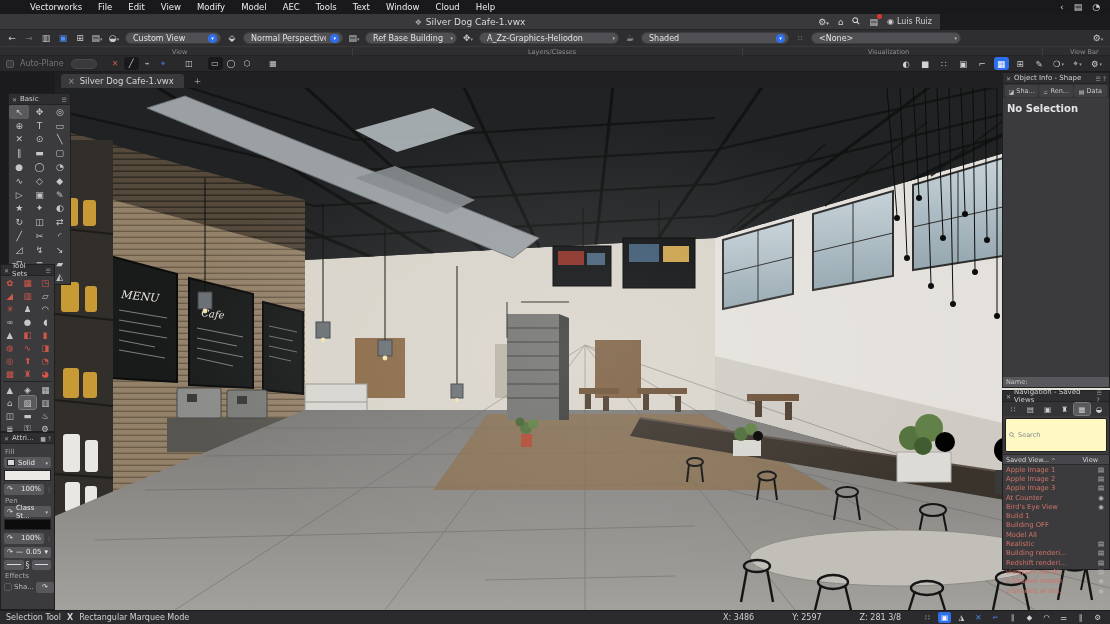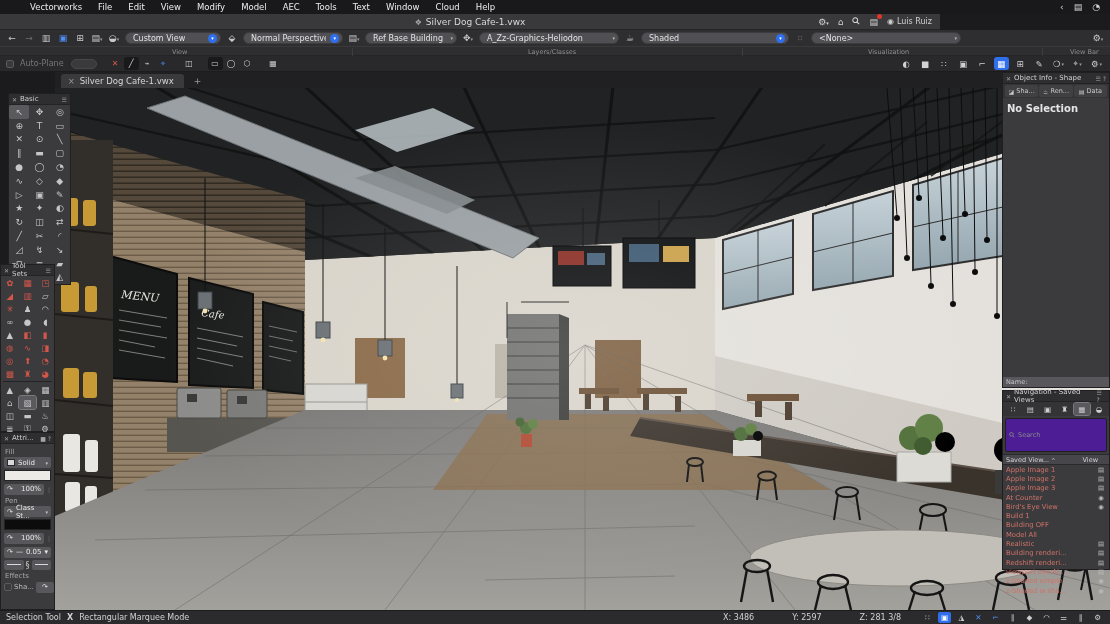--- a/index.html
+++ b/index.html
@@ -110,21 +110,21 @@
     justify-content:center; gap:2px; color:#c9c9cb; font-size:6.5px; }
   .oi-tab .ti { font-size:6px; }
   .oi-status { color:#e4e4e6; font-size:10px; font-weight:bold; padding:5px 4px; }
   .oi-name { position:absolute; left:0; bottom:0; width:100%; height:10px; background:#58585c;
     color:#c9c9cb; font-size:6.5px; display:flex; align-items:center; padding:0 3px; }
 
   .nav-icons { display:flex; gap:1px; padding:1px 2px; background:#343436; }
   .nav-ic { flex:1; height:12px; border-radius:2px; display:flex; align-items:center; justify-content:center;
     color:#cfcfd1; font-size:7.5px; }
   .nav-ic[data-on="true"] { background:#5a5a5e; outline:1px solid #7a7a7e; }
-  .nav-search { margin:2px; height:28px; background:#4c1d95; border:1px solid #202022; border-radius:2px;
+  .nav-search { margin:2px; height:28px; background:#fef9c3; border:1px solid #202022; border-radius:2px;
     display:flex; align-items:center; gap:3px; padding:16px 3px; color:#8a8a8c; font-size:6.5px; }
   .nav-cols { height:11px; background:#47474b; border-top:1px solid #2a2a2c; border-bottom:1px solid #2a2a2c;
     display:flex; align-items:center; color:#d5d5d7; font-size:6.5px; padding:0 3px; }
   .nav-cols .c2 { margin-left:auto; padding-right:8px; }
   .view-list { overflow:hidden; }
   .view-row { height:9.3px; display:flex; align-items:center; padding:0 3px; }
   .view-name { color:#cf7268; font-size:6.8px; white-space:nowrap; overflow:hidden; flex:1; }
   .view-ic { color:#b9b9bb; font-size:6.5px; width:10px; text-align:center; }
 
   

